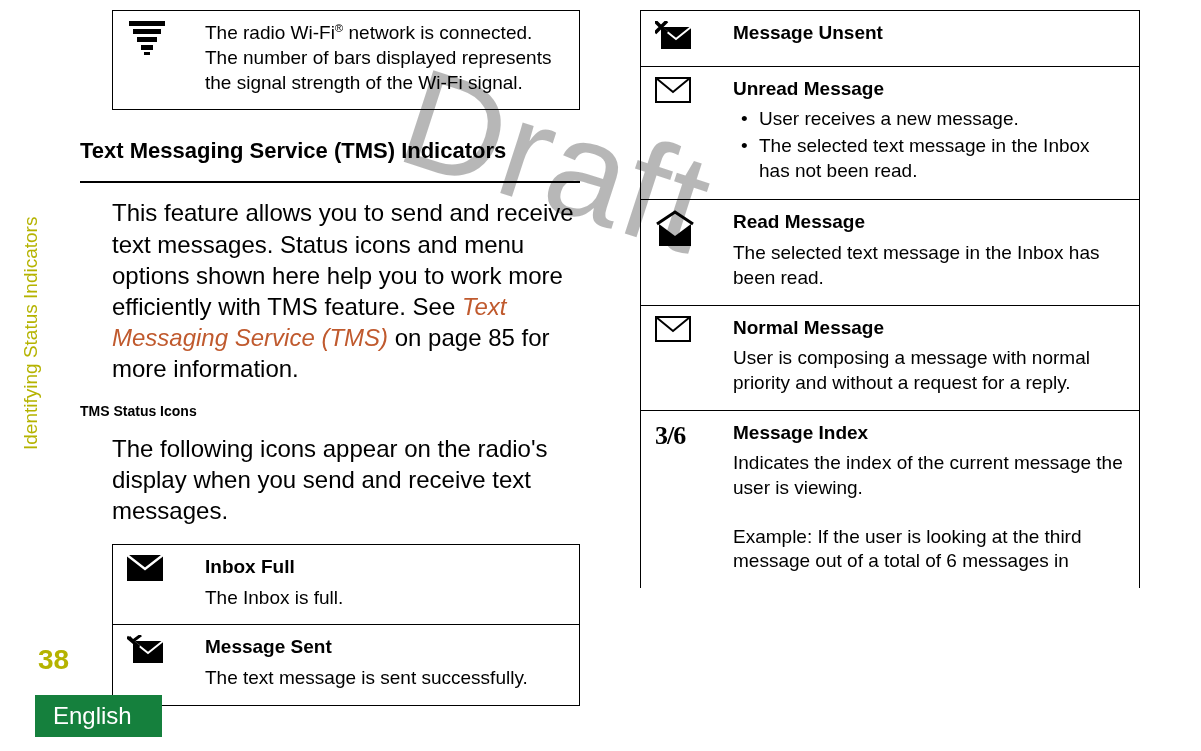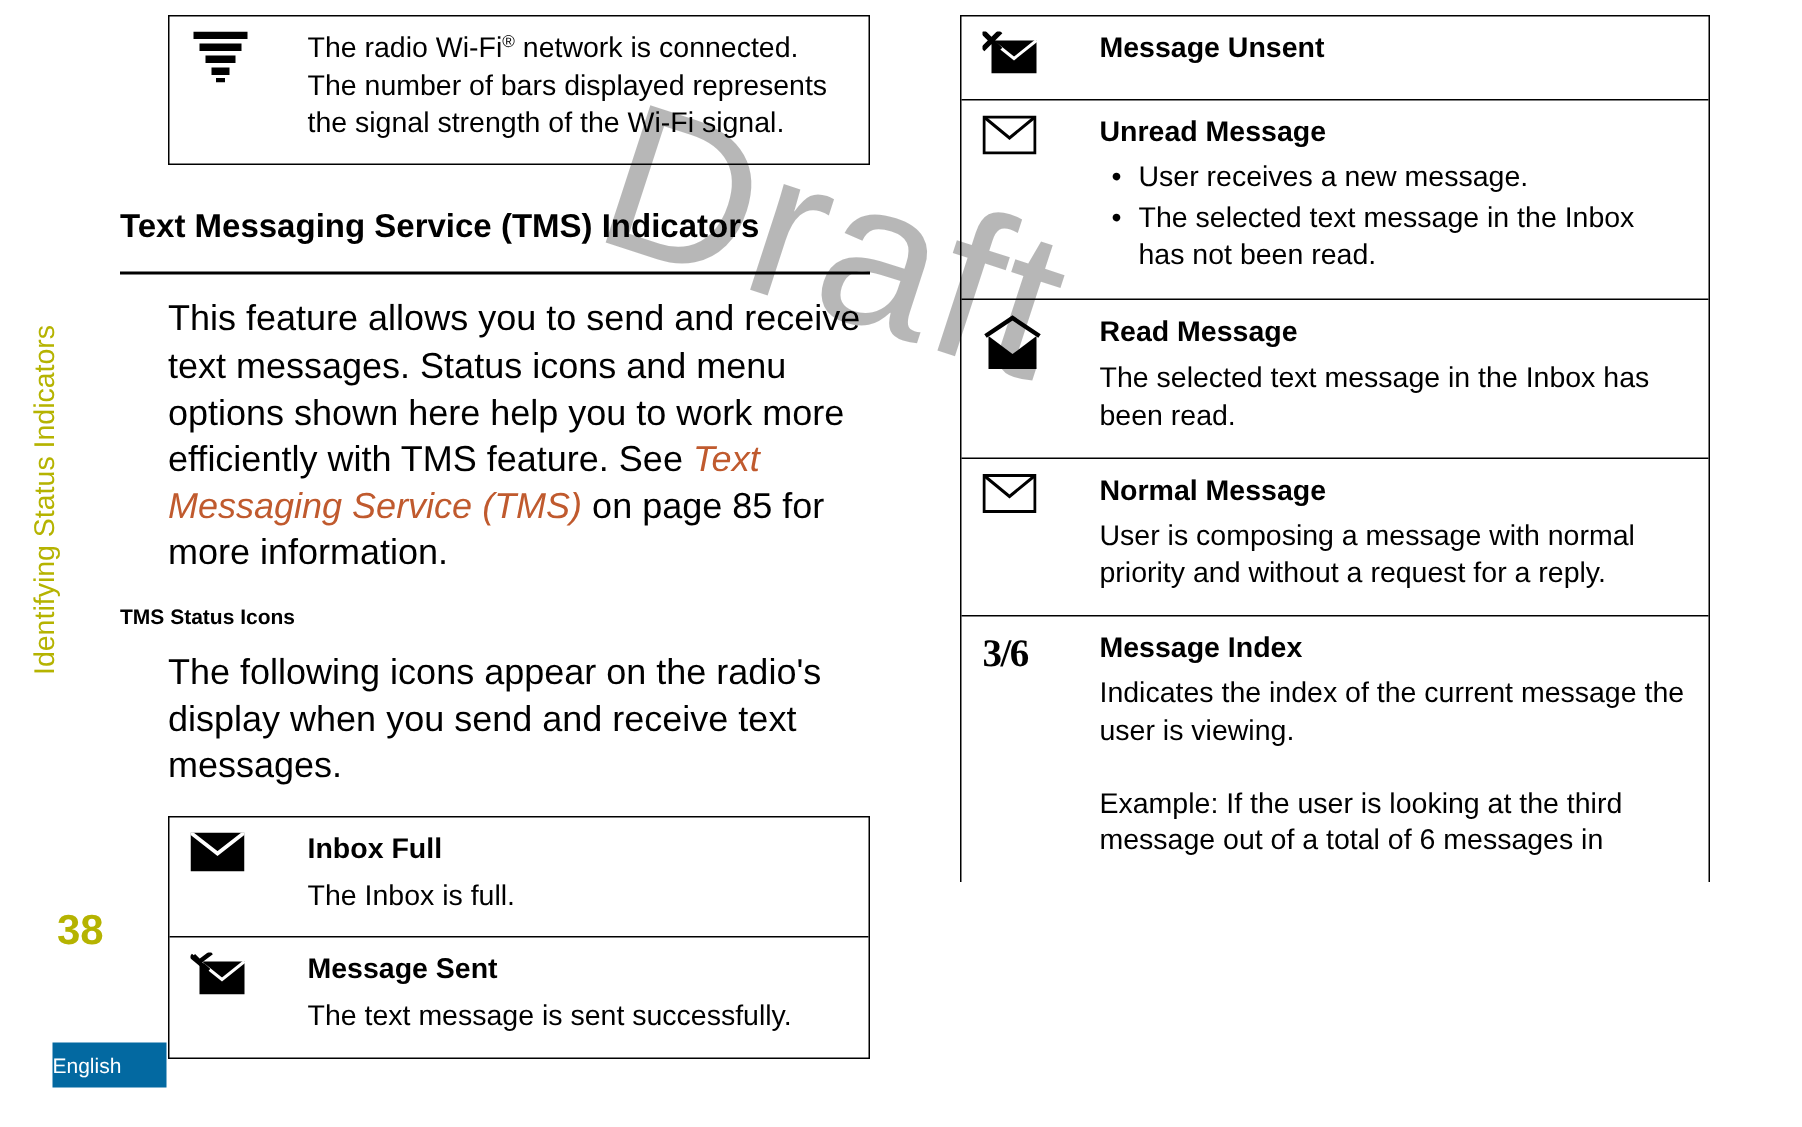--- a/index.html
+++ b/index.html
@@ -27,34 +27,34 @@
     transform: rotate(-90deg);
     transform-origin: left top;
     color: #b5b300;
     font-size: 19px;
     white-space: nowrap;
   }
   
   .page-number {
     position: absolute;
     left: 18px;
-    top: 604px;
+    top: 644px;
     color: #b5b300;
     font-size: 28px;
     font-weight: bold;
   }
   
   .lang-tab {
     position: absolute;
     left: 15px;
     top: 695px;
-    background: #0369a1;
+    background: #15803d;
     color: #fff;
-    font-size: 14px;
-    padding: 7px 30px 7px 0;
+    font-size: 24px;
+    padding: 7px 30px 7px 18px;
   }
   
   .columns {
     display: flex;
     gap: 60px;
   }
   
   .col {
     width: 500px;
   }

